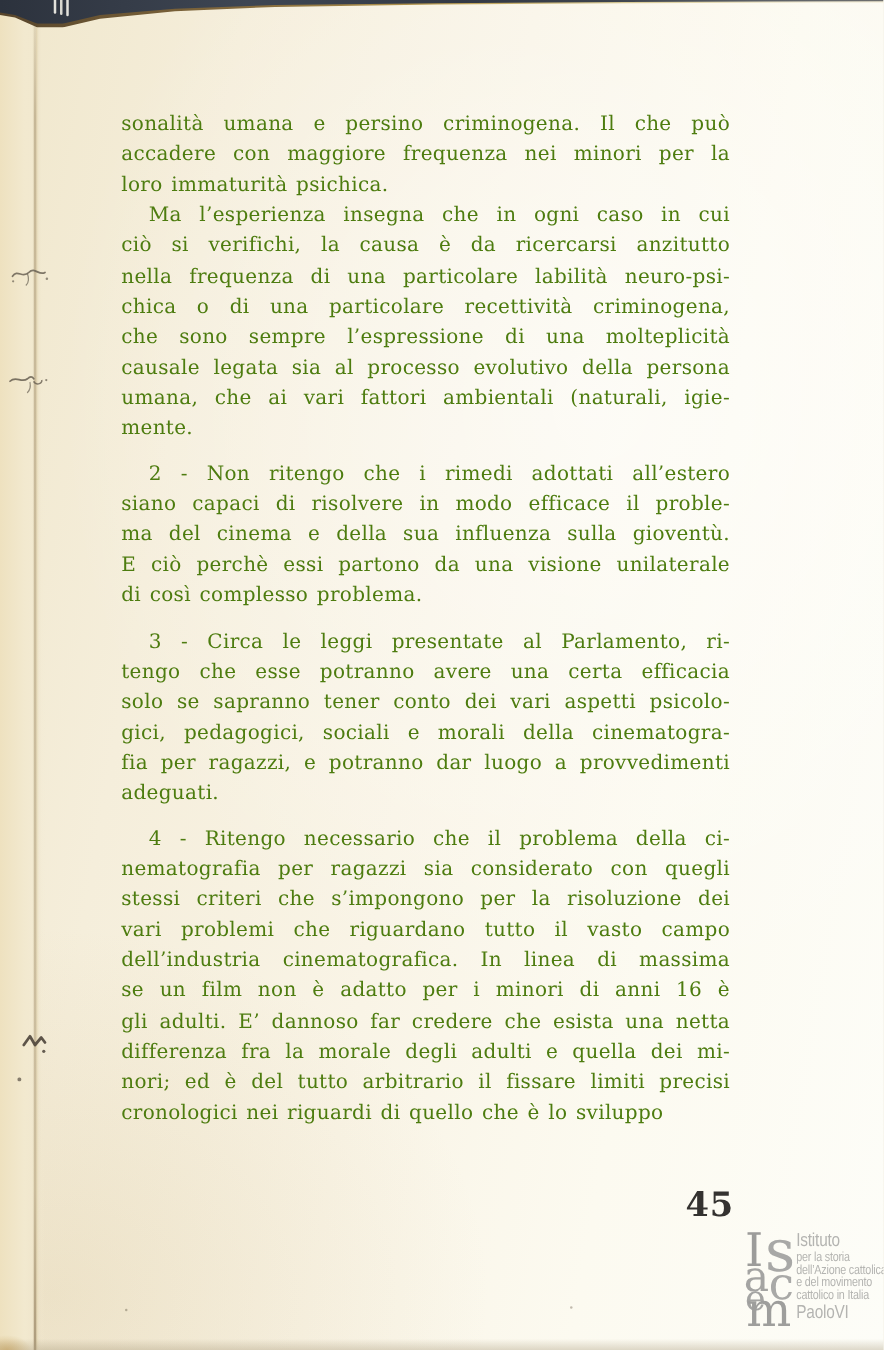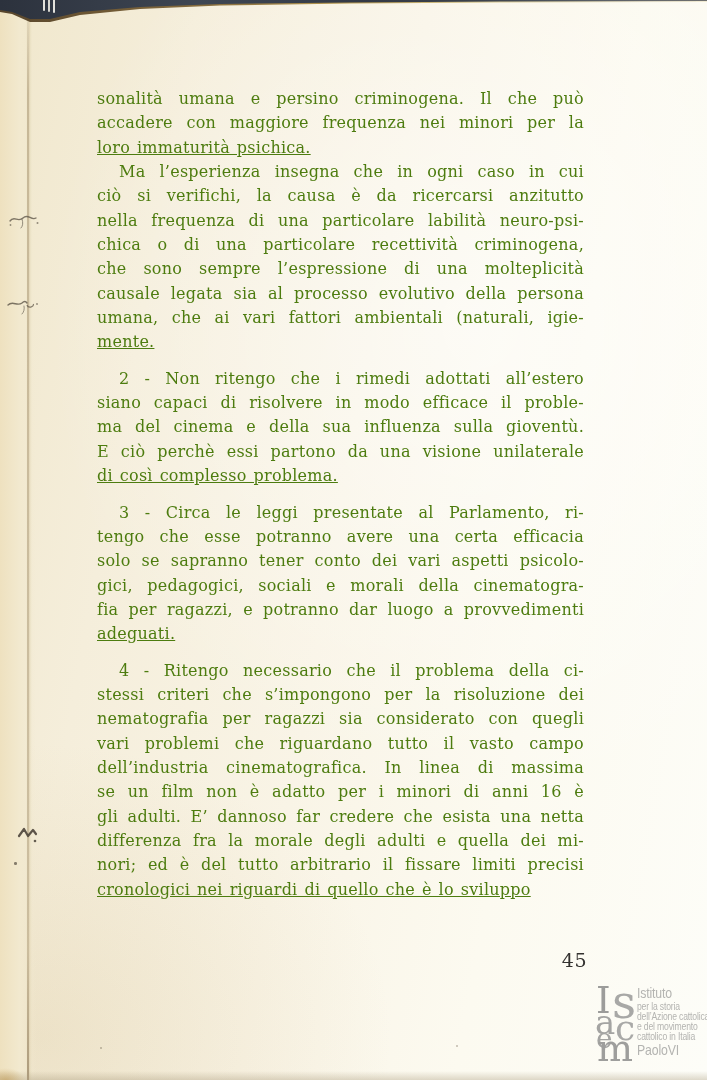--- a/index.html
+++ b/index.html
@@ -60,26 +60,26 @@
   .speck.s1{left:100px;top:1047px;width:2px;height:2px;background:#948a74;opacity:.65;}
   .speck.s2{left:456px;top:1045px;width:2px;height:2px;background:#9a9080;opacity:.6;}
   .speck.s3{left:14px;top:862px;width:2.5px;height:2.5px;background:#6a6254;opacity:.8;}
   
   .textblock{
     position:absolute;left:97px;top:87px;width:487px;
     font-size:16px;line-height:24.35px;color:#4d7c0f;
     letter-spacing:.25px;word-spacing:1.6px;
   }
   .line{text-align:justify;text-align-last:justify;-moz-text-align-last:justify;}
-  .line.last{text-align-last:left;text-decoration:underline;-moz-text-align-last:left;}
+  .line.last{text-align-last:left;-moz-text-align-last:left;}
   .line.indent{text-indent:22px;}
   .para.gap{margin-top:12px;}
   .pagenum{
     position:absolute;left:97px;top:949px;width:490px;
-    text-align:right;font-size:19px;font-weight:normal;color:#343230;letter-spacing:.5px;
+    text-align:right;font-size:27px;font-weight:bold;color:#343230;letter-spacing:.5px;
   }
   
   .watermark{position:absolute;left:594px;top:983px;width:120px;height:90px;}
   .wl{position:absolute;line-height:1;color:#a4a4a2;font-family:"DejaVu Serif",serif;}
   .wl-i{left:2px;top:-1px;font-size:37px;color:#9c9c9a;}
   .wl-s{left:18px;top:-5px;font-size:47px;color:#a8a8a6;}
   .wl-a{left:1px;top:22px;font-size:34px;}
   .wl-c{left:21px;top:27px;font-size:36px;color:#a9a9a7;}
   .wl-e{left:2px;top:42px;font-size:28px;}
   .wl-m{left:3px;top:46px;font-size:38px;color:#9e9e9c;}
@@ -158,22 +158,22 @@
       <div class="para gap">
         <div class="line indent">3 - Circa le leggi presentate al Parlamento, ri-</div>
         <div class="line">tengo che esse potranno avere una certa efficacia</div>
         <div class="line">solo se sapranno tener conto dei vari aspetti psicolo-</div>
         <div class="line">gici, pedagogici, sociali e morali della cinematogra-</div>
         <div class="line">fia per ragazzi, e potranno dar luogo a provvedimenti</div>
         <div class="line last">adeguati.</div>
       </div>
       <div class="para gap">
         <div class="line indent">4 - Ritengo necessario che il problema della ci-</div>
+        <div class="line">nematografia per ragazzi sia considerato con quegli</div>
         <div class="line">stessi criteri che s’impongono per la risoluzione dei</div>
-        <div class="line">nematografia per ragazzi sia considerato con quegli</div>
         <div class="line">vari problemi che riguardano tutto il vasto campo</div>
         <div class="line">dell’industria cinematografica. In linea di massima</div>
         <div class="line">se un film non è adatto per i minori di anni 16 è</div>
         <div class="line">gli adulti. E’ dannoso far credere che esista una netta</div>
         <div class="line">differenza fra la morale degli adulti e quella dei mi-</div>
         <div class="line">nori; ed è del tutto arbitrario il fissare limiti precisi</div>
         <div class="line last">cronologici nei riguardi di quello che è lo sviluppo</div>
       </div>
     </div>
 

